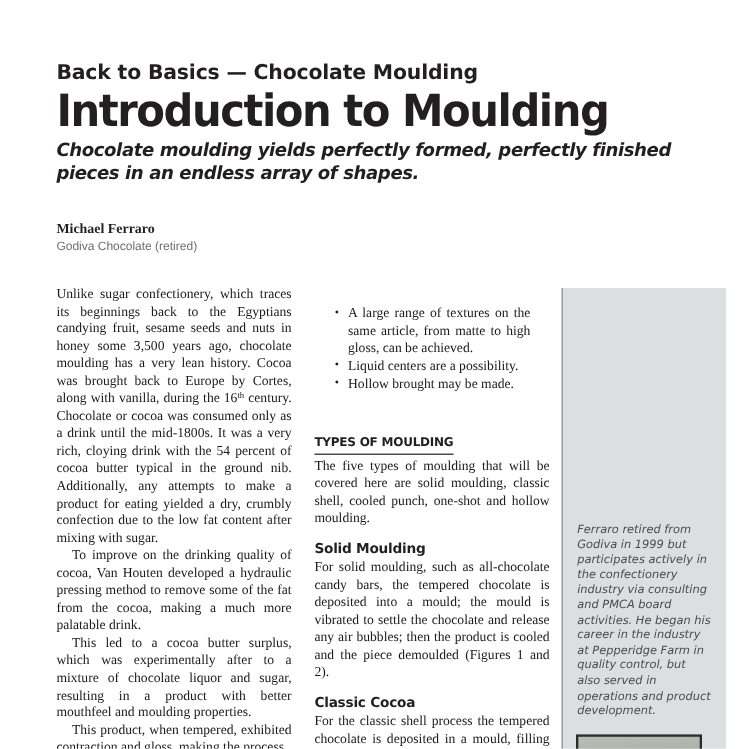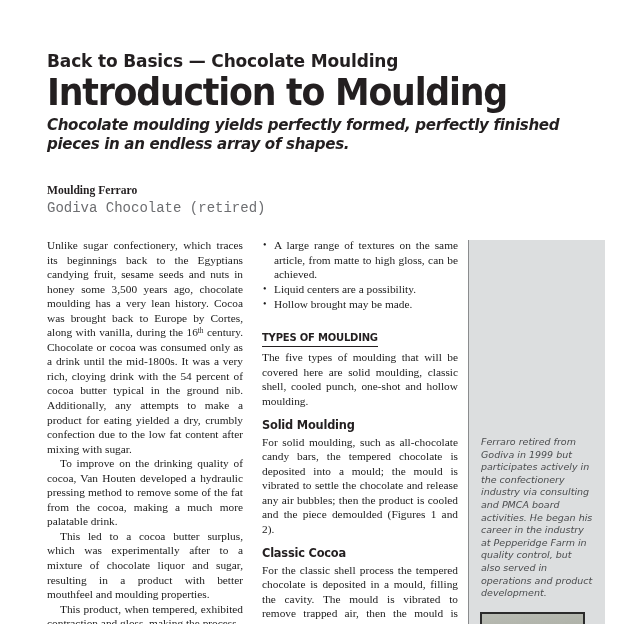--- a/index.html
+++ b/index.html
@@ -69,22 +69,22 @@
   }
   .byline-name {
     font-family: "Liberation Serif", serif;
     font-weight: bold;
     font-size: 11.6px;
     color: #231f20;
     line-height: 1.25;
     margin: 0;
   }
   .byline-affil {
-    font-family: Liberation Mono, monospace;
-    font-size: 14px;
+    font-family: Liberation Sans, sans-serif;
+    font-size: 10px;
     color: #6d6e71;
     line-height: 1.3;
     margin: 1px 0 16px 0;
   }
 
   
   .col {
     position: absolute;
     top: 238px;
     font-size: 11.35px;
@@ -97,21 +97,21 @@
 
   .col p {
     margin: 0;
     text-indent: 13px;
     hyphens: auto;
   }
   .col p.noindent { text-indent: 0; }
 
   
   ul.bullets {
-    margin: 0;
+    margin: 16px;
     padding: 0;
     list-style: none;
   }
   ul.bullets li {
     position: relative;
     padding-left: 12px;
     margin: 0 0 0.5px 0;
     text-align: justify;
     hyphens: auto;
   }
@@ -199,21 +199,21 @@
 
 <div id="page">
 
   <div class="masthead">
     <div class="kicker">Back to Basics — Chocolate Moulding</div>
     <div class="headline">Introduction to Moulding</div>
     <div class="deck">Chocolate moulding yields perfectly formed, perfectly finished pieces in an endless array of shapes.</div>
   </div>
 
   <div class="byline">
-    <div class="byline-name">Moulding Ferraro</div>
+    <div class="byline-name">Michael Ferraro</div>
     <div class="byline-affil">Godiva Chocolate (retired)</div>
   </div>
 
   <div class="col col-1">
     <p class="noindent"><span>Unlike sugar confectionery, which traces its beginnings back to the Egyptians candying fruit, sesame seeds and nuts in honey some 3,500 years ago, chocolate moulding has a very lean history. Cocoa was brought back to Europe by Cortes, along with vanilla, during the 16</span><sup class="ord">th</sup><span> century. Chocolate or cocoa was consumed only as a drink until the mid-1800s. It was a very rich, cloying drink with the 54 percent of cocoa butter typical in the ground nib. Additionally, any attempts to make a product for eating yielded a dry, crumbly confection due to the low fat content after mixing with sugar.</span></p>
     <p>To improve on the drinking quality of cocoa, Van Houten developed a hydraulic pressing method to remove some of the fat from the cocoa, making a much more palatable drink.</p>
     <p>This led to a cocoa butter surplus, which was experimentally after to a mixture of chocolate liquor and sugar, resulting in a product with better mouthfeel and moulding properties.</p>
     <p>This product, when tempered, exhibited contraction and gloss, making the process</p>
   </div>
 

